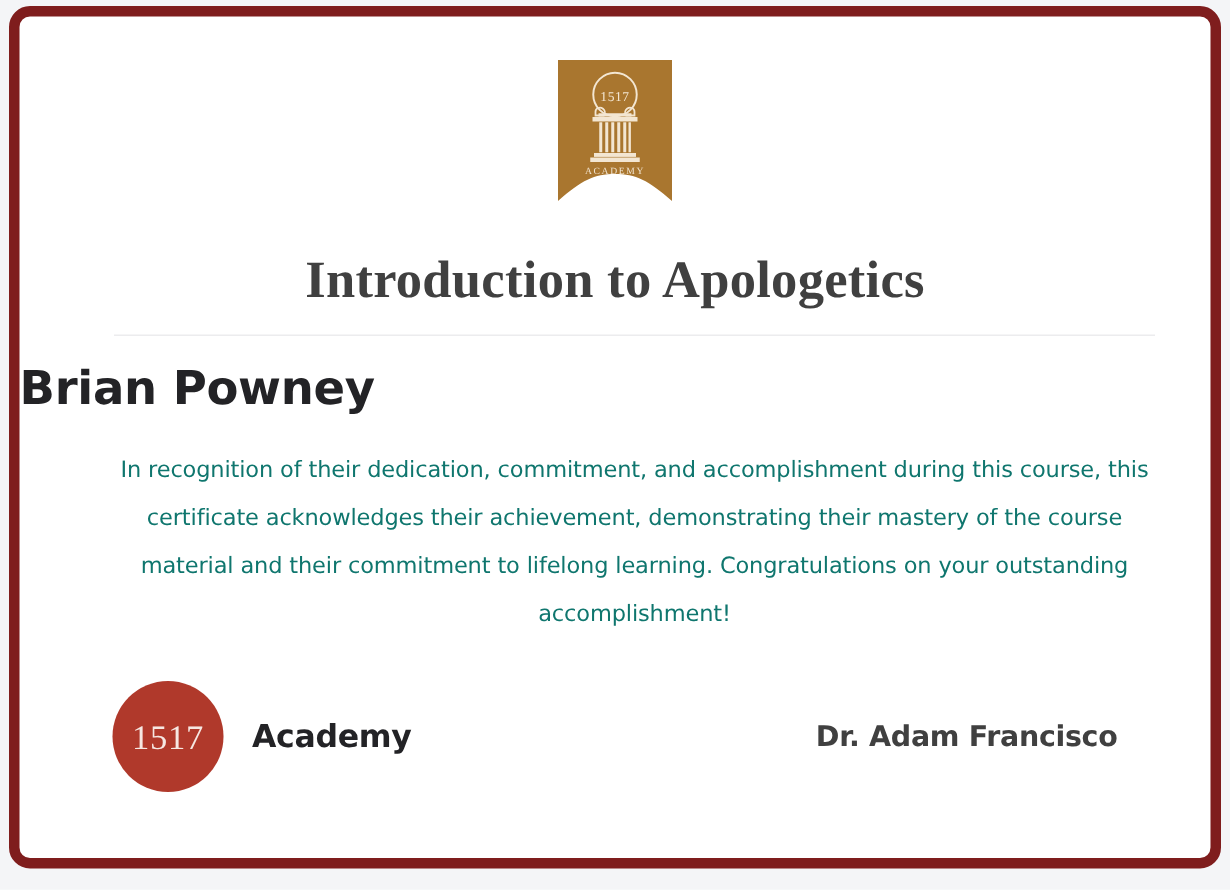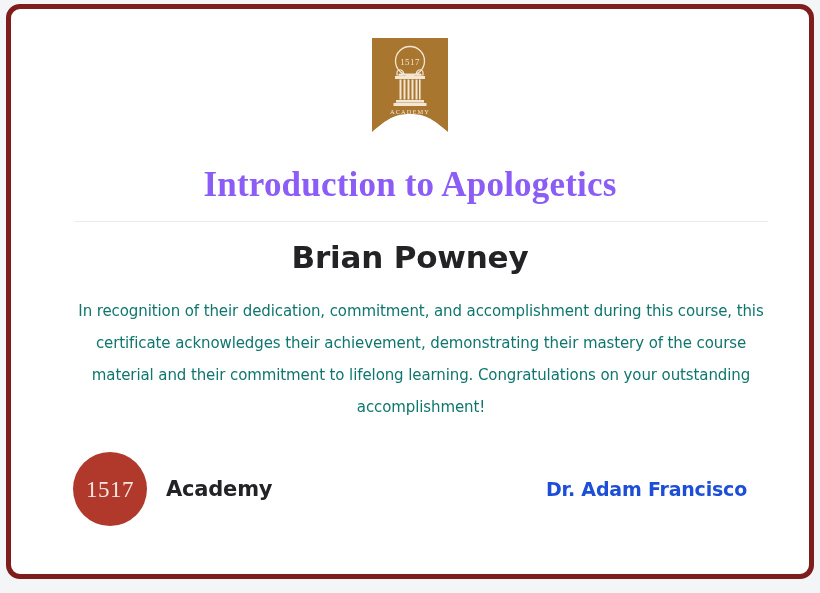--- a/index.html
+++ b/index.html
@@ -15,21 +15,21 @@
     -webkit-font-smoothing: antialiased;
   }
 
   .certificate-card {
     position: absolute;
     left: 6px;
     top: 4px;
     width: 808px;
     height: 575px;
     background: #ffffff;
-    border: 5px solid #7f1d1d;
+    border: 7px solid #7f1d1d;
     border-radius: 14px;
     box-sizing: border-box;
     overflow: hidden;
   }
 
   
   .crest-wrap {
     position: absolute;
     left: 0;
     right: 0;
@@ -48,40 +48,40 @@
   .course-title {
     position: absolute;
     left: 0;
     right: 0;
     top: 155px;
     text-align: center;
     font-family: "Liberation Serif", "DejaVu Serif", serif;
     font-weight: bold;
     font-size: 35px;
     line-height: 42px;
-    color: #8b5cf6;
+    color: #404040;
     letter-spacing: 0.2px;
   }
 
   .divider {
     position: absolute;
     left: 63px;
     top: 212px;
     width: 694px;
     height: 1px;
     background: #ececee;
   }
 
   
   .recipient-name {
     position: absolute;
     left: 0;
     right: 0;
     top: 228px;
-    text-align: center;
+    text-align: left;
     font-family: "DejaVu Sans", "Liberation Sans", sans-serif;
     font-weight: bold;
     font-size: 31px;
     line-height: 40px;
     color: #232326;
     letter-spacing: -0.2px;
   }
 
   
   .body-text {
@@ -138,21 +138,21 @@
     color: #232326;
     letter-spacing: -0.2px;
   }
 
   .signature-block {
     text-align: right;
     font-family: "DejaVu Sans", "Liberation Sans", sans-serif;
     font-weight: bold;
     font-size: 19px;
     line-height: 31px;
-    color: #1d4ed8;
+    color: #404040;
     letter-spacing: -0.2px;
   }
 </style>
 </head>
 <body>
 
 <div class="certificate-card">
 
   <div class="crest-wrap">
     <div class="crest">

